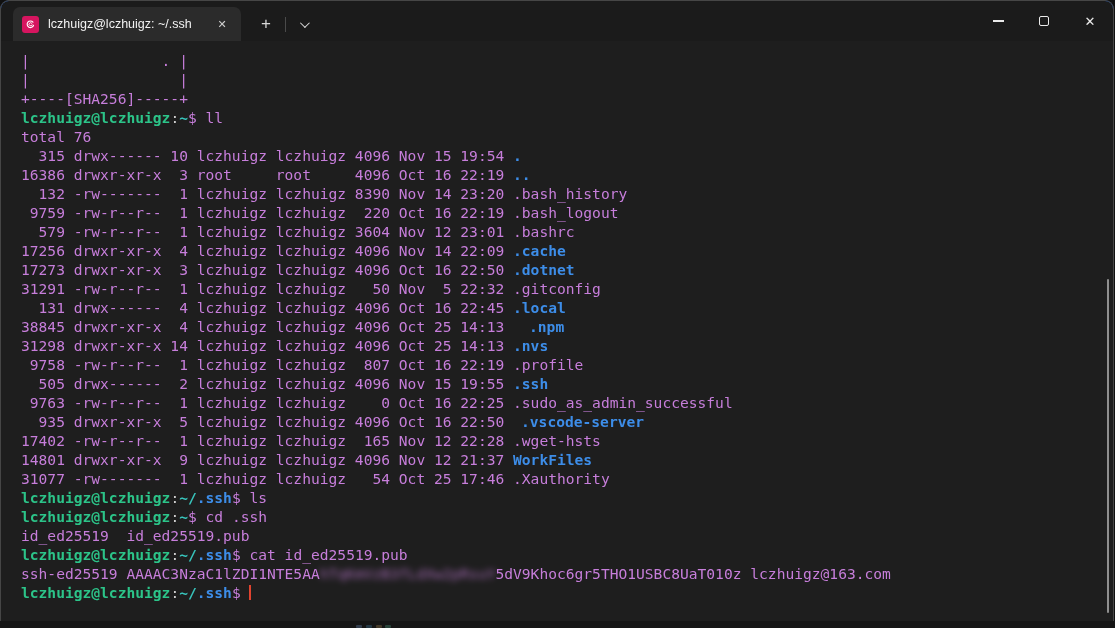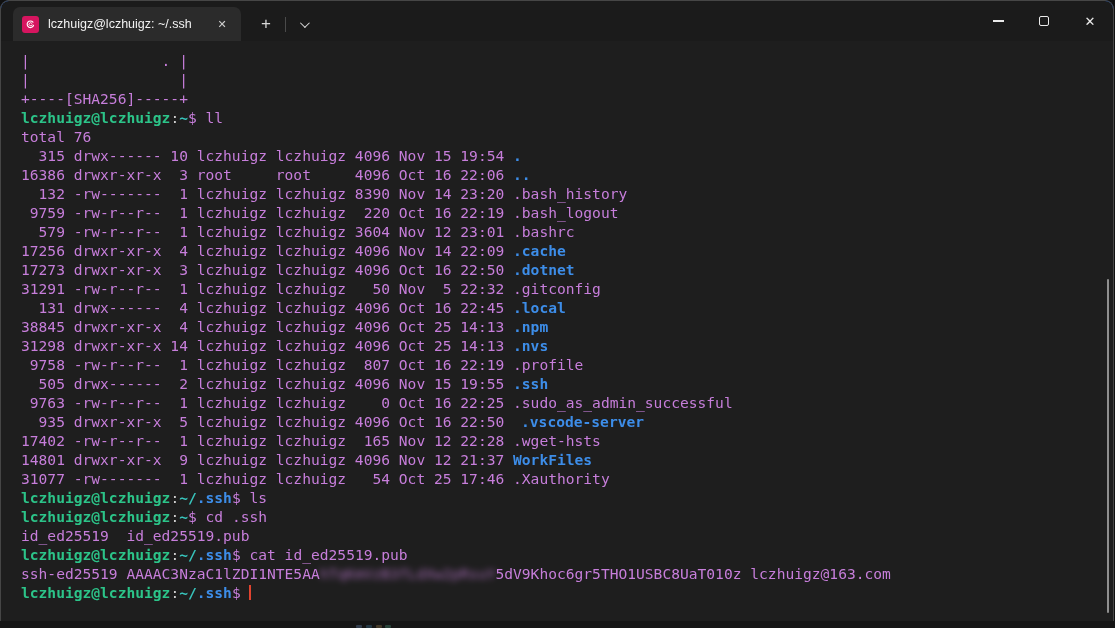--- a/index.html
+++ b/index.html
@@ -89,29 +89,29 @@
     </div>
   </div>
 
   <div class="screen">
       <div class="line"><span style="color: rgb(199, 126, 219);">|               . |</span></div>
       <div class="line"><span style="color: rgb(199, 126, 219);">|                 |</span></div>
       <div class="line"><span style="color: rgb(199, 126, 219);">+----[SHA256]-----+</span></div>
       <div class="line"><span style="color: rgb(44, 196, 137); font-weight: bold;">lczhuigz@lczhuigz</span><span style="color: rgb(207, 207, 207);">:</span><span style="color: rgb(56, 196, 188); font-weight: bold;">~</span><span style="color: rgb(199, 126, 219);">$ ll</span></div>
       <div class="line"><span style="color: rgb(199, 126, 219);">total 76</span></div>
       <div class="line"><span style="color: rgb(199, 126, 219);">  315 drwx------ 10 lczhuigz lczhuigz 4096 Nov 15 19:54 </span><span style="color: rgb(61, 141, 232); font-weight: bold;">.</span></div>
-      <div class="line"><span style="color: rgb(199, 126, 219);">16386 drwxr-xr-x  3 root     root     4096 Oct 16 22:06 </span><span style="color: rgb(61, 141, 232); font-weight: bold;">..</span></div>
+      <div class="line"><span style="color: rgb(199, 126, 219);">16386 drwxr-xr-x  3 root     root     4096 Oct 16 22:19 </span><span style="color: rgb(61, 141, 232); font-weight: bold;">..</span></div>
       <div class="line"><span style="color: rgb(199, 126, 219);">  132 -rw-------  1 lczhuigz lczhuigz 8390 Nov 14 23:20 .bash_history</span></div>
       <div class="line"><span style="color: rgb(199, 126, 219);"> 9759 -rw-r--r--  1 lczhuigz lczhuigz  220 Oct 16 22:19 .bash_logout</span></div>
       <div class="line"><span style="color: rgb(199, 126, 219);">  579 -rw-r--r--  1 lczhuigz lczhuigz 3604 Nov 12 23:01 .bashrc</span></div>
       <div class="line"><span style="color: rgb(199, 126, 219);">17256 drwxr-xr-x  4 lczhuigz lczhuigz 4096 Nov 14 22:09 </span><span style="color: rgb(61, 141, 232); font-weight: bold;">.cache</span></div>
       <div class="line"><span style="color: rgb(199, 126, 219);">17273 drwxr-xr-x  3 lczhuigz lczhuigz 4096 Oct 16 22:50 </span><span style="color: rgb(61, 141, 232); font-weight: bold;">.dotnet</span></div>
       <div class="line"><span style="color: rgb(199, 126, 219);">31291 -rw-r--r--  1 lczhuigz lczhuigz   50 Nov  5 22:32 .gitconfig</span></div>
       <div class="line"><span style="color: rgb(199, 126, 219);">  131 drwx------  4 lczhuigz lczhuigz 4096 Oct 16 22:45 </span><span style="color: rgb(61, 141, 232); font-weight: bold;">.local</span></div>
-      <div class="line"><span style="color: rgb(199, 126, 219);">38845 drwxr-xr-x  4 lczhuigz lczhuigz 4096 Oct 25 14:13 </span><span style="color: rgb(61, 141, 232); font-weight: bold;">.npm</span></div>
+      <div class="line"><span style="color: rgb(199, 126, 219);">38845 drwxr-xr-x  4 lczhuigz lczhuigz 4096 Oct 25 14:13 </span><span style="color: rgb(61, 141, 232); font-weight: bold; margin-left: 16px;">.npm</span></div>
       <div class="line"><span style="color: rgb(199, 126, 219);">31298 drwxr-xr-x 14 lczhuigz lczhuigz 4096 Oct 25 14:13 </span><span style="color: rgb(61, 141, 232); font-weight: bold;">.nvs</span></div>
       <div class="line"><span style="color: rgb(199, 126, 219);"> 9758 -rw-r--r--  1 lczhuigz lczhuigz  807 Oct 16 22:19 .profile</span></div>
       <div class="line"><span style="color: rgb(199, 126, 219);">  505 drwx------  2 lczhuigz lczhuigz 4096 Nov 15 19:55 </span><span style="color: rgb(61, 141, 232); font-weight: bold;">.ssh</span></div>
       <div class="line"><span style="color: rgb(199, 126, 219);"> 9763 -rw-r--r--  1 lczhuigz lczhuigz    0 Oct 16 22:25 .sudo_as_admin_successful</span></div>
       <div class="line"><span style="color: rgb(199, 126, 219);">  935 drwxr-xr-x  5 lczhuigz lczhuigz 4096 Oct 16 22:50 </span><span style="color: rgb(61, 141, 232); font-weight: bold; margin-left: 8px;">.vscode-server</span></div>
       <div class="line"><span style="color: rgb(199, 126, 219);">17402 -rw-r--r--  1 lczhuigz lczhuigz  165 Nov 12 22:28 .wget-hsts</span></div>
       <div class="line"><span style="color: rgb(199, 126, 219);">14801 drwxr-xr-x  9 lczhuigz lczhuigz 4096 Nov 12 21:37 </span><span style="color: rgb(61, 141, 232); font-weight: bold;">WorkFiles</span></div>
       <div class="line"><span style="color: rgb(199, 126, 219);">31077 -rw-------  1 lczhuigz lczhuigz   54 Oct 25 17:46 .Xauthority</span></div>
       <div class="line"><span style="color: rgb(44, 196, 137); font-weight: bold;">lczhuigz@lczhuigz</span><span style="color: rgb(207, 207, 207);">:</span><span style="color: rgb(56, 196, 188); font-weight: bold;">~/</span><span style="color: rgb(61, 141, 232); font-weight: bold;">.ssh</span><span style="color: rgb(199, 126, 219);">$ ls</span></div>
       <div class="line"><span style="color: rgb(44, 196, 137); font-weight: bold;">lczhuigz@lczhuigz</span><span style="color: rgb(207, 207, 207);">:</span><span style="color: rgb(56, 196, 188); font-weight: bold;">~</span><span style="color: rgb(199, 126, 219);">$ cd .ssh</span></div>

